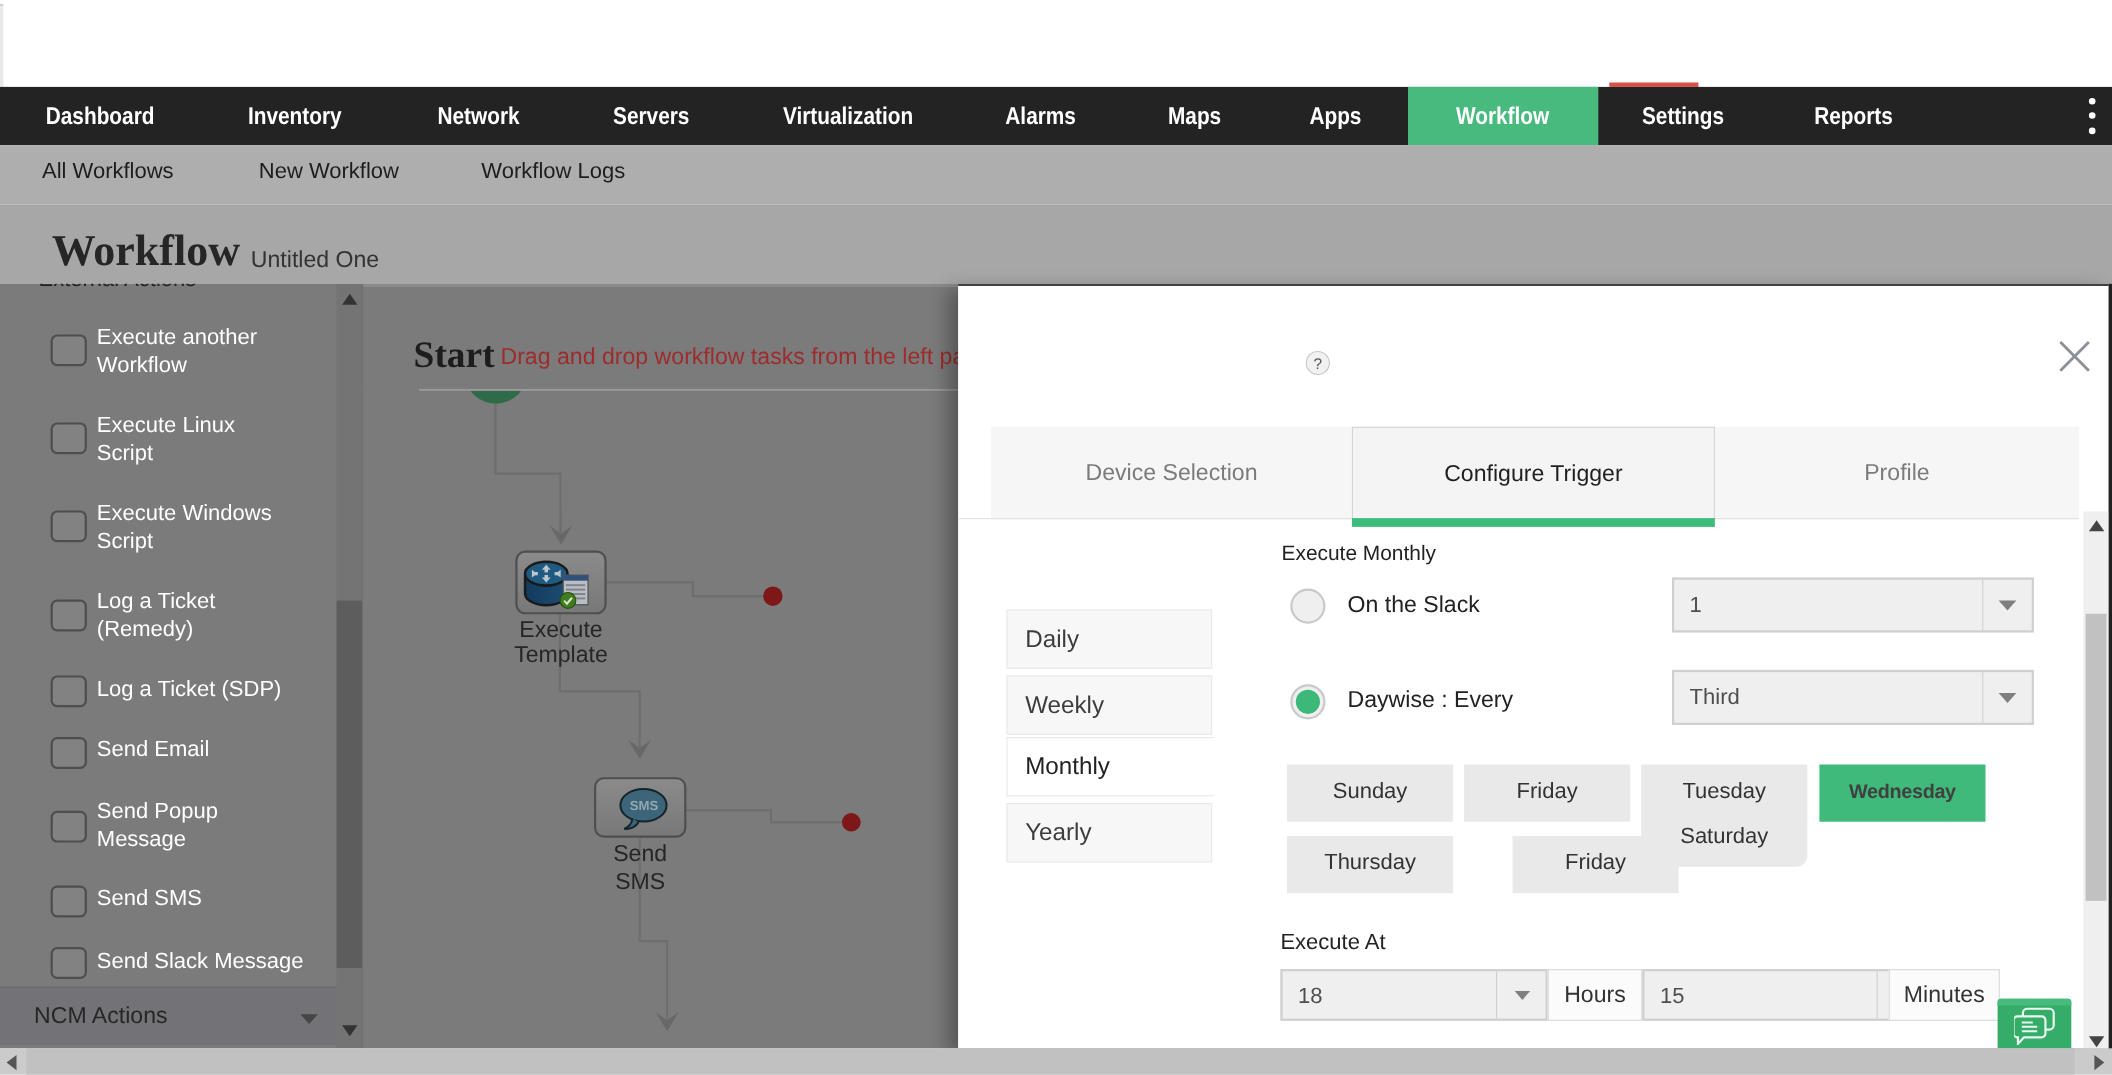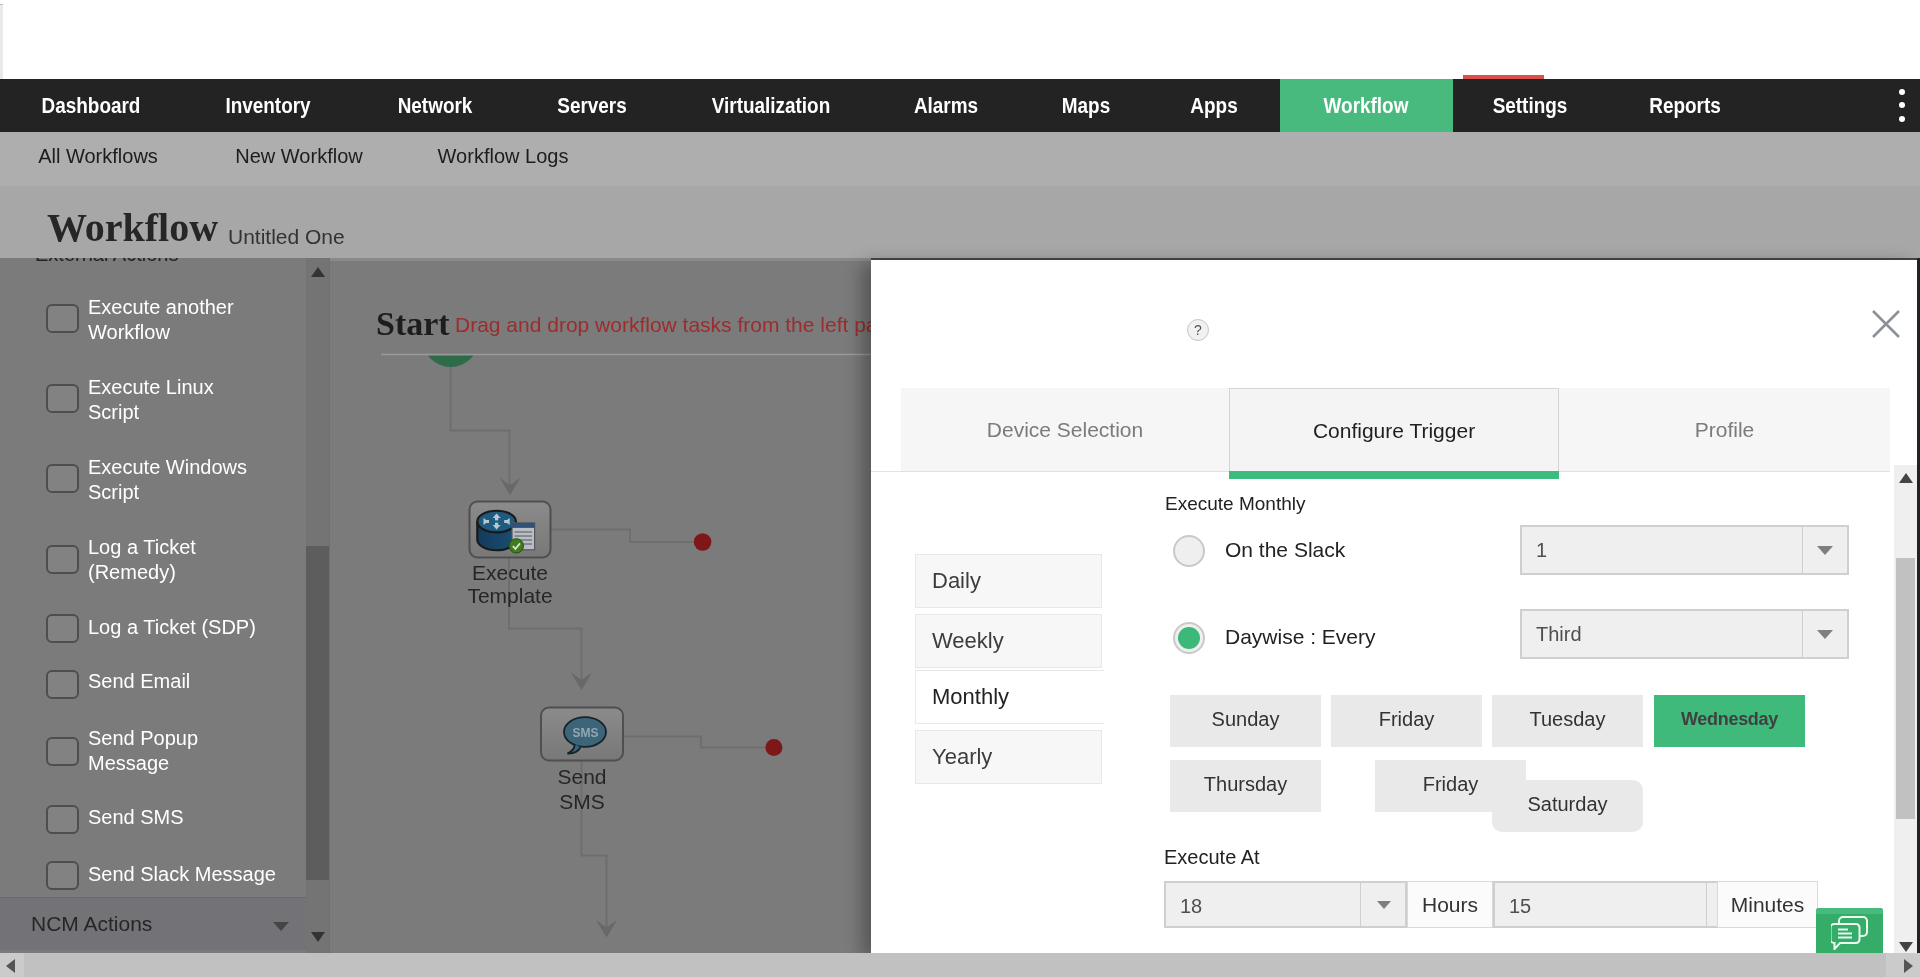--- a/index.html
+++ b/index.html
@@ -268,21 +268,21 @@
         <span class="sep"></span>
         <span class="arr"></span>
       </div>
 
     <div class="daybtn" style="left:299px; top:435px;">Sunday</div>
     <div class="daybtn" style="left:460px; top:435px;">Friday</div>
     <div class="daybtn" style="left:621px; top:435px;">Tuesday</div>
     <div class="daybtn on" style="left:783px; top:435px;">Wednesday</div>
     <div class="daybtn" style="left:299px; top:500px;">Thursday</div>
     <div class="daybtn" style="left:460px; top:500px;margin-left:44px;">Friday</div>
-    <div class="daybtn" style="left:621px; top:520px;border-radius:10px;">Saturday</div>
+    <div class="daybtn" style="left:621px; top:476px;border-radius:10px;">Saturday</div>
 
     <div class="mlabel" style="left:293px; top:586px;">Execute At</div>
 
     <div class="sel" style="left:293px; top:621px; width:243px; height:47px;">
       <span class="txt">18</span>
         <span class="sep" style="height:43px;"></span>
       <span class="arr" style="top:18px; border-left-width:7px;border-right-width:7px;border-top-width:8px;"></span>
       </div>
     <div class="mlabel" style="left:536px; top:621px; width:86px; height:47px; background:#fbfbfb; border:1px solid #d9d9d9; text-align:center; line-height:45px; font-size:21px; color:#333;">Hours</div>
     <div class="sel" style="left:622px; top:621px; width:260px; height:47px;">

